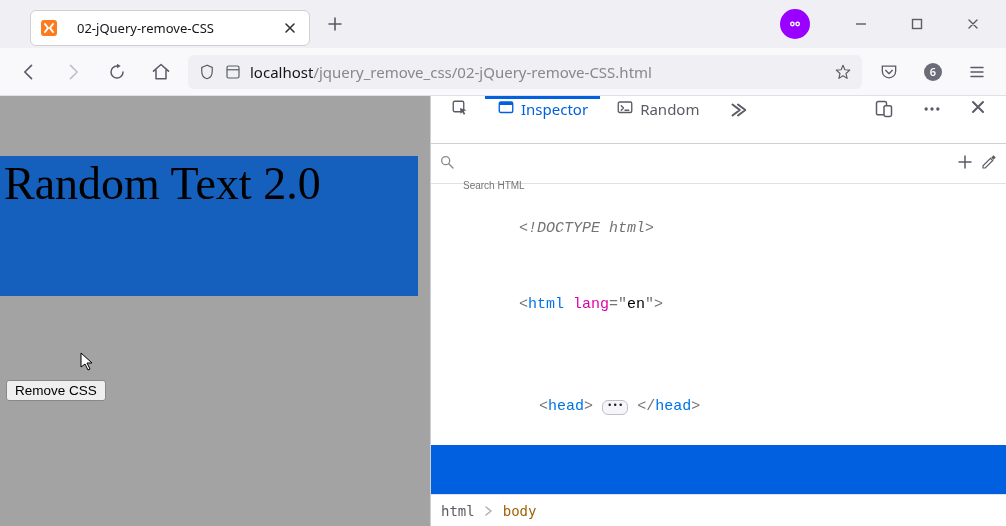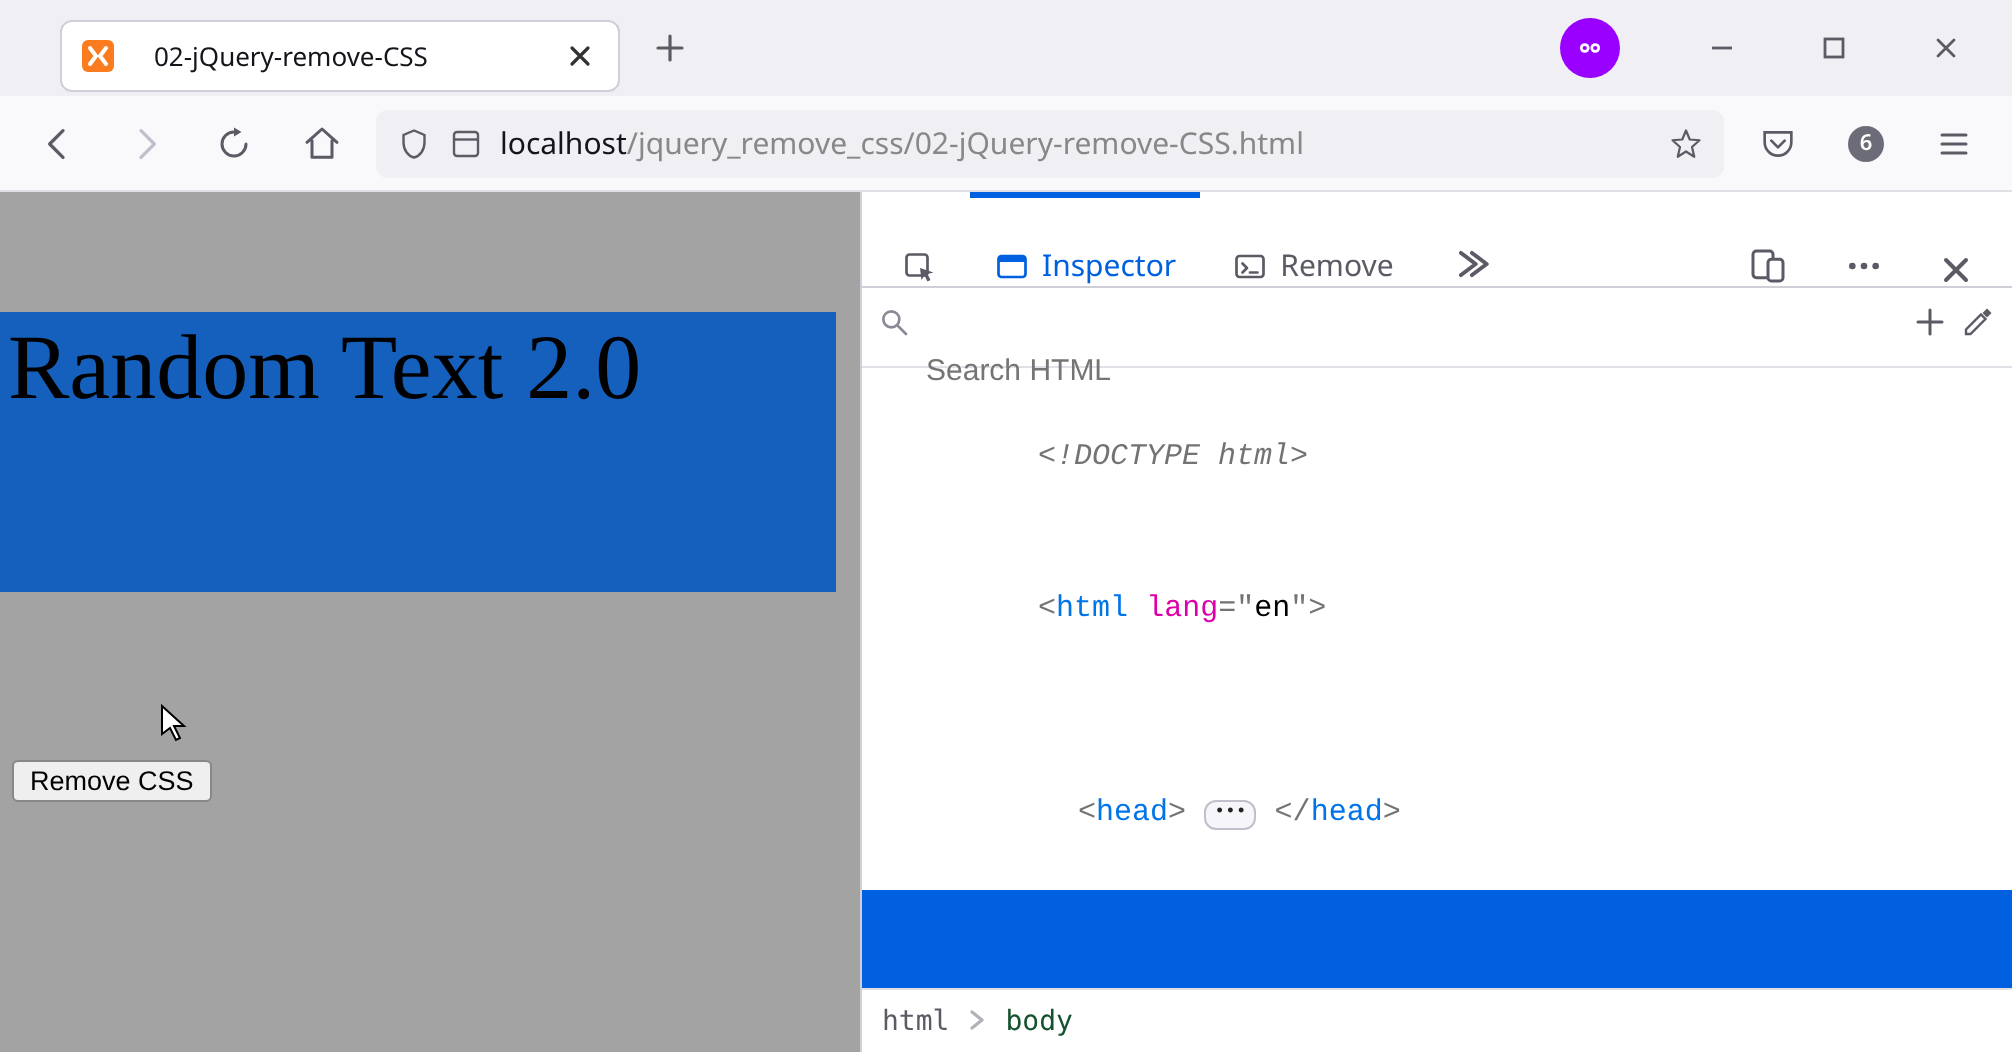--- a/index.html
+++ b/index.html
@@ -165,39 +165,39 @@
   }
   .dt-tabs {
     height: 48px;
     display: flex; align-items: center;
     gap: 4px;
     padding: 0 8px;
     border-bottom: 1px solid #cfcfd8;
   }
   .dt-tab {
     height: 100%;
-    display: inline-flex; align-items: flex-end; gap: 6px;
+    display: inline-flex; align-items: flex-start; gap: 6px;
     padding: 0 12px;
     color: #5b5b66;
     border-top: 3px solid transparent;
   }
   .dt-tab.active { color: #0060df; border-top-color: #0060df; }
   .dt-tab .ico { width:18px; height:18px; }
   .dt-spacer { flex: 1; }
 
   .dt-search {
     height: 40px;
     display: flex; align-items: center;
     padding: 0 8px;
     border-bottom: 1px solid #e0e0e6;
     gap: 6px;
   }
   .dt-search input {
     flex: 1; border: none; outline: none;
-    font-size: 15px; color: #5b5b66; background: transparent; margin-top: 44px;
+    font-size: 10px; color: #5b5b66; background: transparent; margin-top: 44px;
   }
 
   .dt-markup {
     flex: 1;
     overflow: hidden;
     padding: 6px 0 0 0;
     font-family: Liberation Mono, monospace;
     font-size: 15px;
     line-height: 1.7;
   }
@@ -224,21 +224,21 @@
   .dt-crumbs {
     height: 32px;
     border-top: 1px solid #e0e0e6;
     display: flex; align-items: center;
     padding: 0 10px;
     gap: 10px;
     font-family: Menlo, Consolas, monospace;
     font-size: 14px;
   }
   .dt-crumbs .crumb { color: #5b5b66; }
-  .dt-crumbs .crumb.active { color: #14532d; }
+  .dt-crumbs .crumb.active { color: #a16207; }
   .dt-crumbs .sep { color: #b1b1b8; }
 </style>
 </head>
 <body>
 
 <div class="titlebar">
   <div class="tab">
     <span class="tab-favicon">
       <svg width="16" height="16" viewBox="0 0 16 16">
         <rect x="0" y="0" width="16" height="16" rx="3" fill="#fb7c1e"></rect>
@@ -377,21 +377,21 @@
             <rect x="3" y="4" width="18" height="14" rx="2" fill="none" stroke="#0060df" stroke-width="1.8"></rect>
             <rect x="3" y="4" width="18" height="4" fill="#0060df"></rect>
           </svg>
         <span>Inspector</span>
       </span>
       <span class="dt-tab">
         <svg class="ico" width="20" height="20" viewBox="0 0 24 24">
             <rect x="3" y="4" width="18" height="14" rx="2" fill="none" stroke="#5b5b66" stroke-width="1.8"></rect>
             <path d="M7 9 L10 12 L7 15 M12 15 H17" stroke="#5b5b66" stroke-width="1.8" fill="none" stroke-linecap="round" stroke-linejoin="round"></path>
           </svg>
-        <span>Remove</span>
+        <span>Random</span>
       </span>
       <span class="dt-tab">
         <svg width="22" height="22" viewBox="0 0 24 24">
             <path d="M6 6 L14 12 L6 18 M12 6 L20 12 L12 18" fill="none" stroke="#5b5b66" stroke-width="2.2" stroke-linecap="round" stroke-linejoin="round"></path>
           </svg>
       </span>
       <span class="dt-spacer"></span>
       <span class="dt-tab">
         <svg width="20" height="20" viewBox="0 0 24 24">
             <rect x="3" y="3" width="12" height="16" rx="2" fill="none" stroke="#5b5b66" stroke-width="1.8"></rect>

